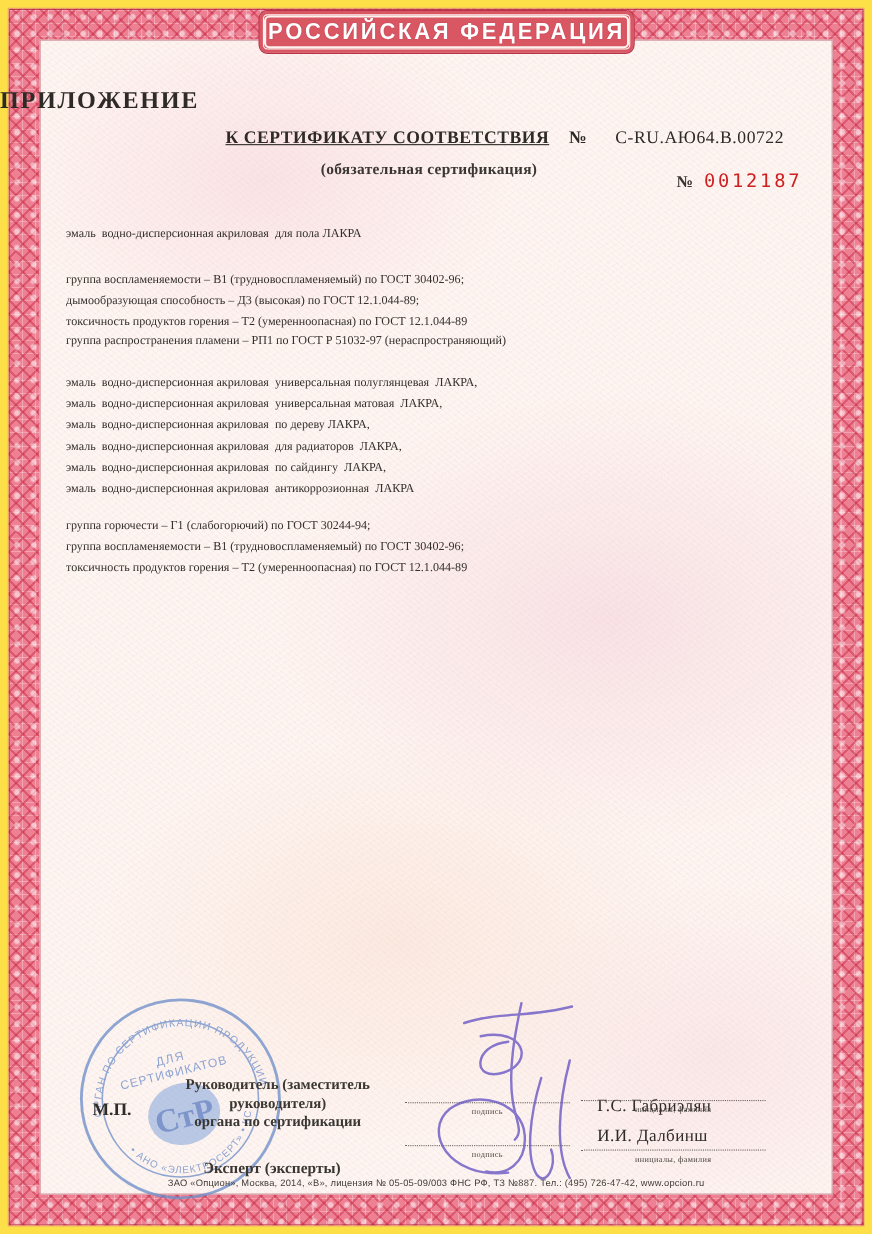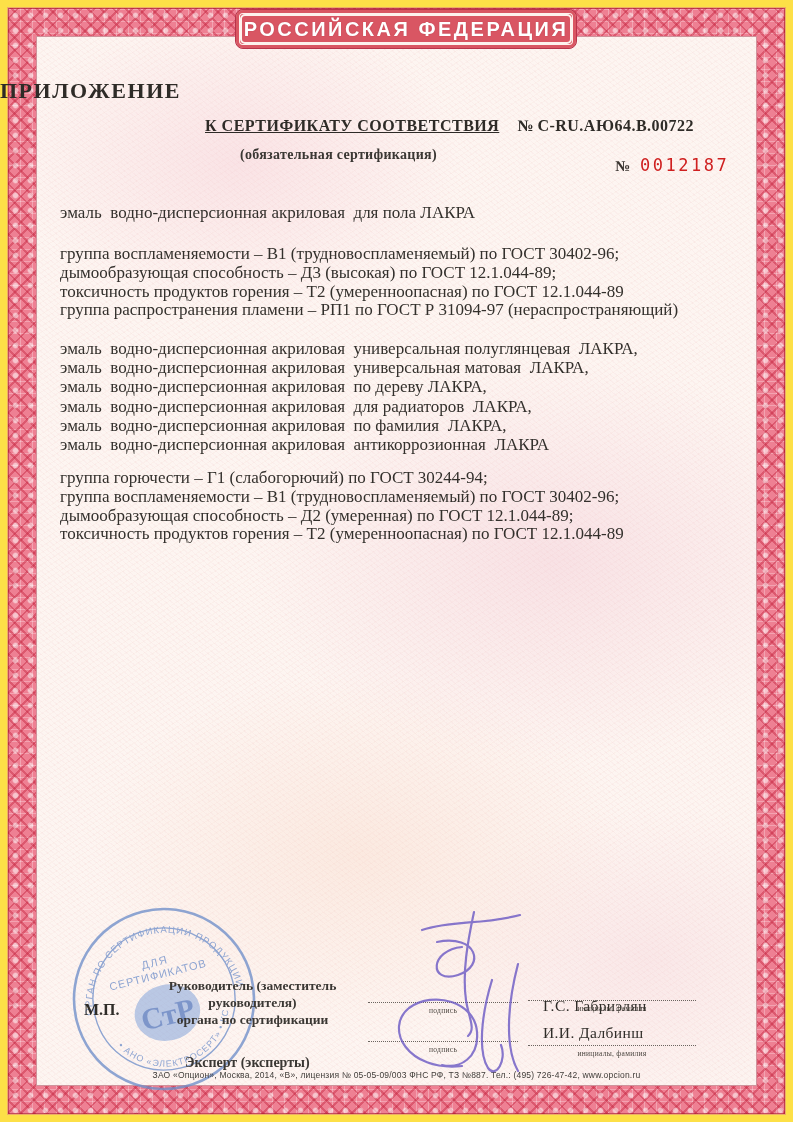--- a/index.html
+++ b/index.html
@@ -52,27 +52,27 @@
   }
 
   .abs{position:absolute;z-index:4;}
   .serif{font-family:"Liberation Serif",serif;color:#33302c;}
   .pre{white-space:pre-wrap;}
 
   .doc-title{top:78px;left:0;width:793px;font-size:22px;font-weight:bold;letter-spacing:1.5px;color:#2e2b27;}
   .cert-line{top:117px;left:205px;font-size:16px;color:#2e2b27;white-space:nowrap;}
   .cert-line .bold{font-weight:bold;letter-spacing:.5px;text-decoration:underline;}
   .cert-line .no{font-weight:bold;margin-left:14px;}
-  .cert-line .num{font-weight:bold;letter-spacing:.5px;}
-  .cert-type{top:147px;left:240px;width:300px;font-size:14px;font-weight:bold;color:#3a3733;letter-spacing:.3px;}
+  .cert-line .num{margin-left:22px;font-weight:normal;letter-spacing:.5px;}
+  .cert-type{top:147px;left:240px;width:300px;text-align:center;font-size:14px;font-weight:bold;color:#3a3733;letter-spacing:.3px;}
   .serial{top:155px;left:615px;white-space:nowrap;}
   .serial .no{font-size:15px;color:#3a3430;font-weight:bold;}
   .serial .digits{font-family:"DejaVu Sans Mono",monospace;font-size:17px;font-weight:normal;color:#cf2020;letter-spacing:2.5px;margin-left:6px;}
 
-  .bodytext{font-size:17px;line-height:19.2px;color:#33302c;}
+  .bodytext{font-size:11px;line-height:19.2px;color:#33302c;}
   .p1{top:203px;left:60px;}
   .b2{top:245px;left:60px;line-height:18.8px;}
   .b3{top:339px;left:60px;}
   .b4{top:469px;left:60px;line-height:18.8px;}
 
   
   .mp{top:1001px;left:84px;font-size:16px;font-weight:bold;color:#2f2c28;}
   .role1{top:977px;left:125px;width:255px;text-align:center;font-size:13.5px;font-weight:bold;color:#3a3733;line-height:17px;}
   .role2{top:1035px;left:185px;font-size:14px;font-weight:bold;color:#3a3733;margin-top:20px;}
   .sigline{border-bottom:1.5px dotted #6b6560;height:1px;}
@@ -123,36 +123,35 @@
     <span class="no serif">№</span>
     <span class="digits">0012187</span>
   </div>
 
   <div class="abs bodytext serif pre p1">эмаль  водно-дисперсионная акриловая  для пола ЛАКРА</div>
 
   <div class="abs bodytext serif b2">
     <div class="pre">группа воспламеняемости – В1 (трудновоспламеняемый) по ГОСТ 30402-96;</div>
     <div class="pre">дымообразующая способность – Д3 (высокая) по ГОСТ 12.1.044-89;</div>
     <div class="pre">токсичность продуктов горения – Т2 (умеренноопасная) по ГОСТ 12.1.044-89</div>
-    <div class="pre">группа распространения пламени – РП1 по ГОСТ Р 31094-97 (нераспространяющий)</div>
+    <div class="pre">группа распространения пламени – РП1 по ГОСТ Р 51032-97 (нераспространяющий)</div>
   </div>
 
   <div class="abs bodytext serif b3">
     <div class="pre">эмаль  водно-дисперсионная акриловая  универсальная полуглянцевая  ЛАКРА,</div>
     <div class="pre">эмаль  водно-дисперсионная акриловая  универсальная матовая  ЛАКРА,</div>
     <div class="pre">эмаль  водно-дисперсионная акриловая  по дереву ЛАКРА,</div>
     <div class="pre">эмаль  водно-дисперсионная акриловая  для радиаторов  ЛАКРА,</div>
-    <div class="pre">эмаль  водно-дисперсионная акриловая  по фамилия  ЛАКРА,</div>
+    <div class="pre">эмаль  водно-дисперсионная акриловая  по сайдингу  ЛАКРА,</div>
     <div class="pre">эмаль  водно-дисперсионная акриловая  антикоррозионная  ЛАКРА</div>
   </div>
 
   <div class="abs bodytext serif b4">
     <div class="pre">группа горючести – Г1 (слабогорючий) по ГОСТ 30244-94;</div>
     <div class="pre">группа воспламеняемости – В1 (трудновоспламеняемый) по ГОСТ 30402-96;</div>
-    <div class="pre">дымообразующая способность – Д2 (умеренная) по ГОСТ 12.1.044-89;</div>
     <div class="pre">токсичность продуктов горения – Т2 (умеренноопасная) по ГОСТ 12.1.044-89</div>
   </div>
 
   <svg class="abs stamp" viewBox="0 0 192 192">
     <g transform="rotate(-14 96 96)" stroke="#6f8fca" fill="none" opacity="0.78">
       <circle cx="96" cy="96" r="90" stroke-width="2.6"></circle>
       <circle cx="96" cy="96" r="71" stroke-width="1.4"></circle>
       <defs>
         <path id="arcTop" d="M 22 104 A 74 74 0 1 1 170 104"></path>
         <path id="arcBottom" d="M 36 122 A 64 64 0 0 0 156 122"></path>

